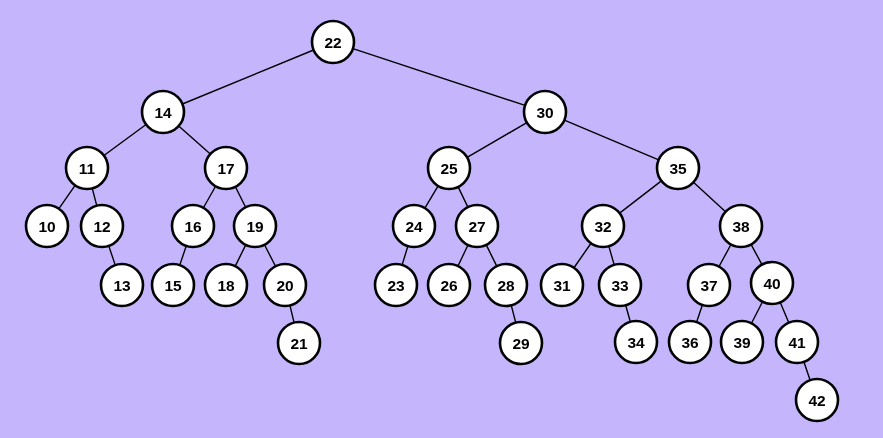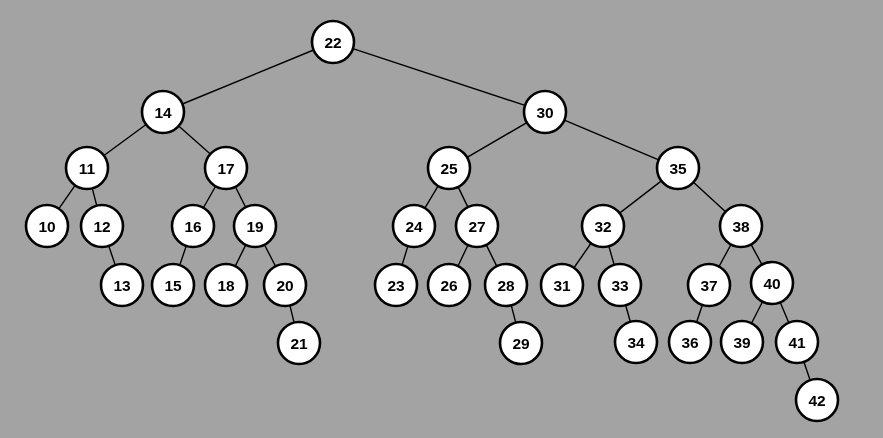--- a/index.html
+++ b/index.html
@@ -7,21 +7,21 @@
     padding: 0;
     background: #ffffff;
   }
   body {
     font-family: "Liberation Sans", sans-serif;
   }
   #tree-canvas-wrap {
     position: relative;
     width: 883px;
     height: 438px;
-    background: #a3a3a3;
+    background: #c4b5fd;
     overflow: hidden;
   }
   svg#tree-svg {
     display: block;
     width: 883px;
     height: 438px;
   }
   .tree-edge {
     stroke: #000000;
     stroke-width: 1.4;

